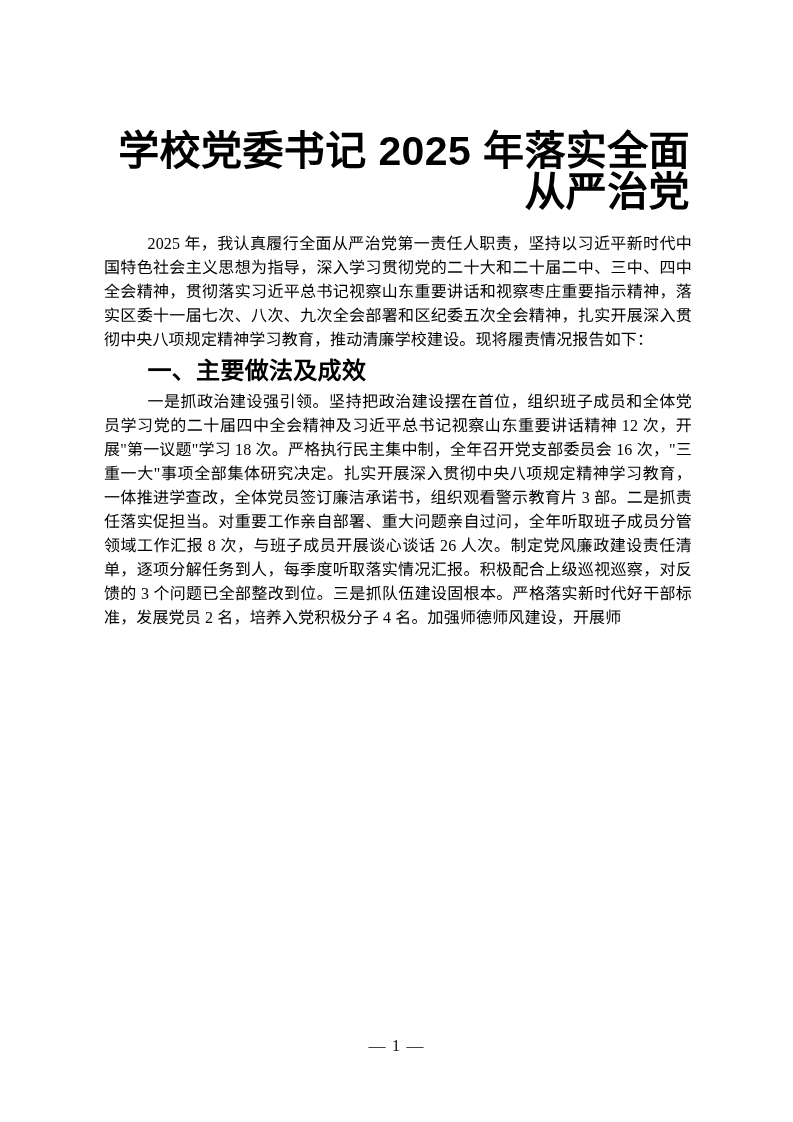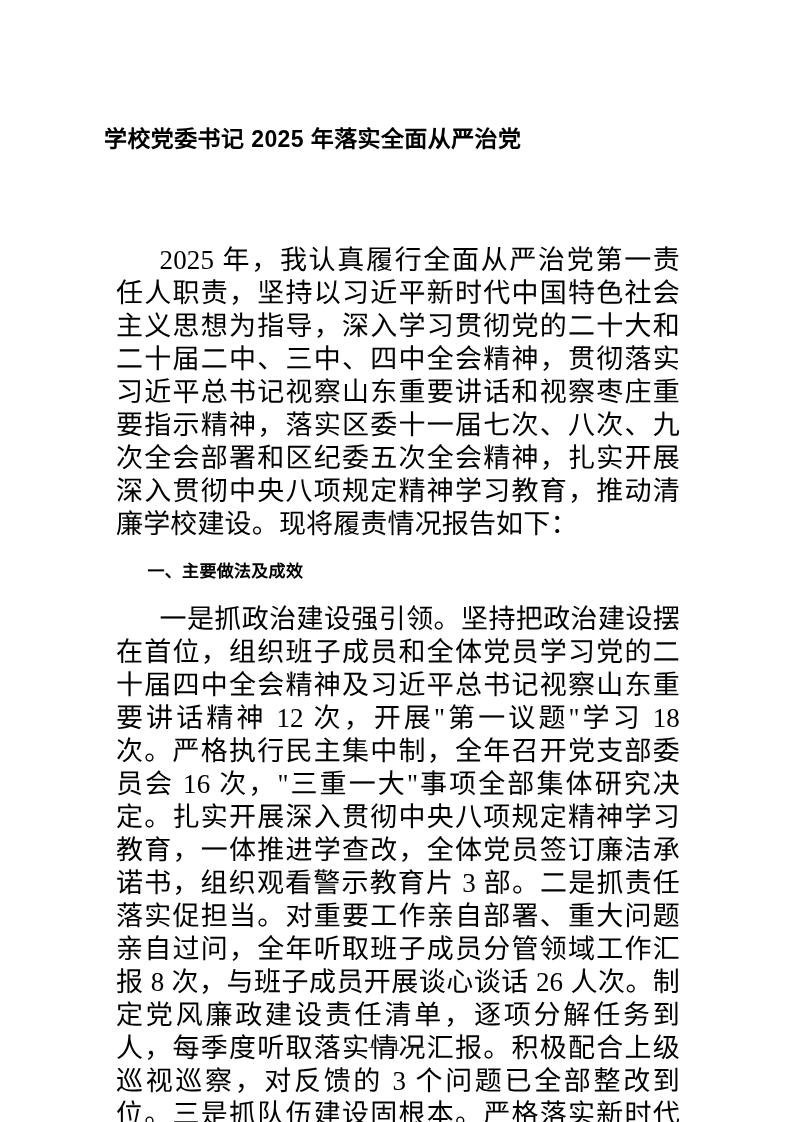--- a/index.html
+++ b/index.html
@@ -28,56 +28,56 @@
     background: #ffffff;
     box-sizing: border-box;
   }
 
   
   .doc-title {
     position: absolute;
     left: 104px;
     top: 104px;
     width: 586px;
-    text-align: left;
+    text-align: right;
     font-family: "Liberation Sans", "DejaVu Sans", sans-serif;
     font-weight: 700;
-    font-size: 23px;
+    font-size: 41px;
     line-height: 41px;
     letter-spacing: 0.4px;
     color: #000000;
     white-space: pre-line;
   }
 
   
   .body-block {
     position: absolute;
     left: 104px;
     top: 232px;
     width: 588px;
   }
 
   .para {
     font-family: "Liberation Serif", "DejaVu Serif", serif;
-    font-size: 27px;
-    line-height: 33px;
+    font-size: 16px;
+    line-height: 24px;
     color: #000000;
     text-align: justify;
     text-justify: inter-character;
     text-indent: 43.5px;
-    margin: 12px;
+    margin: 0;
     letter-spacing: 0.15px;
     word-break: break-all;
   }
 
   
   .sec-heading {
     font-family: "Liberation Sans", "DejaVu Sans", sans-serif;
     font-weight: 700;
-    font-size: 17px;
+    font-size: 24px;
     line-height: 37.6px;
     margin: 0;
     text-indent: 43.5px;
     letter-spacing: 0.3px;
     color: #000000;
   }
 
   
   .page-footer {
     position: absolute;

